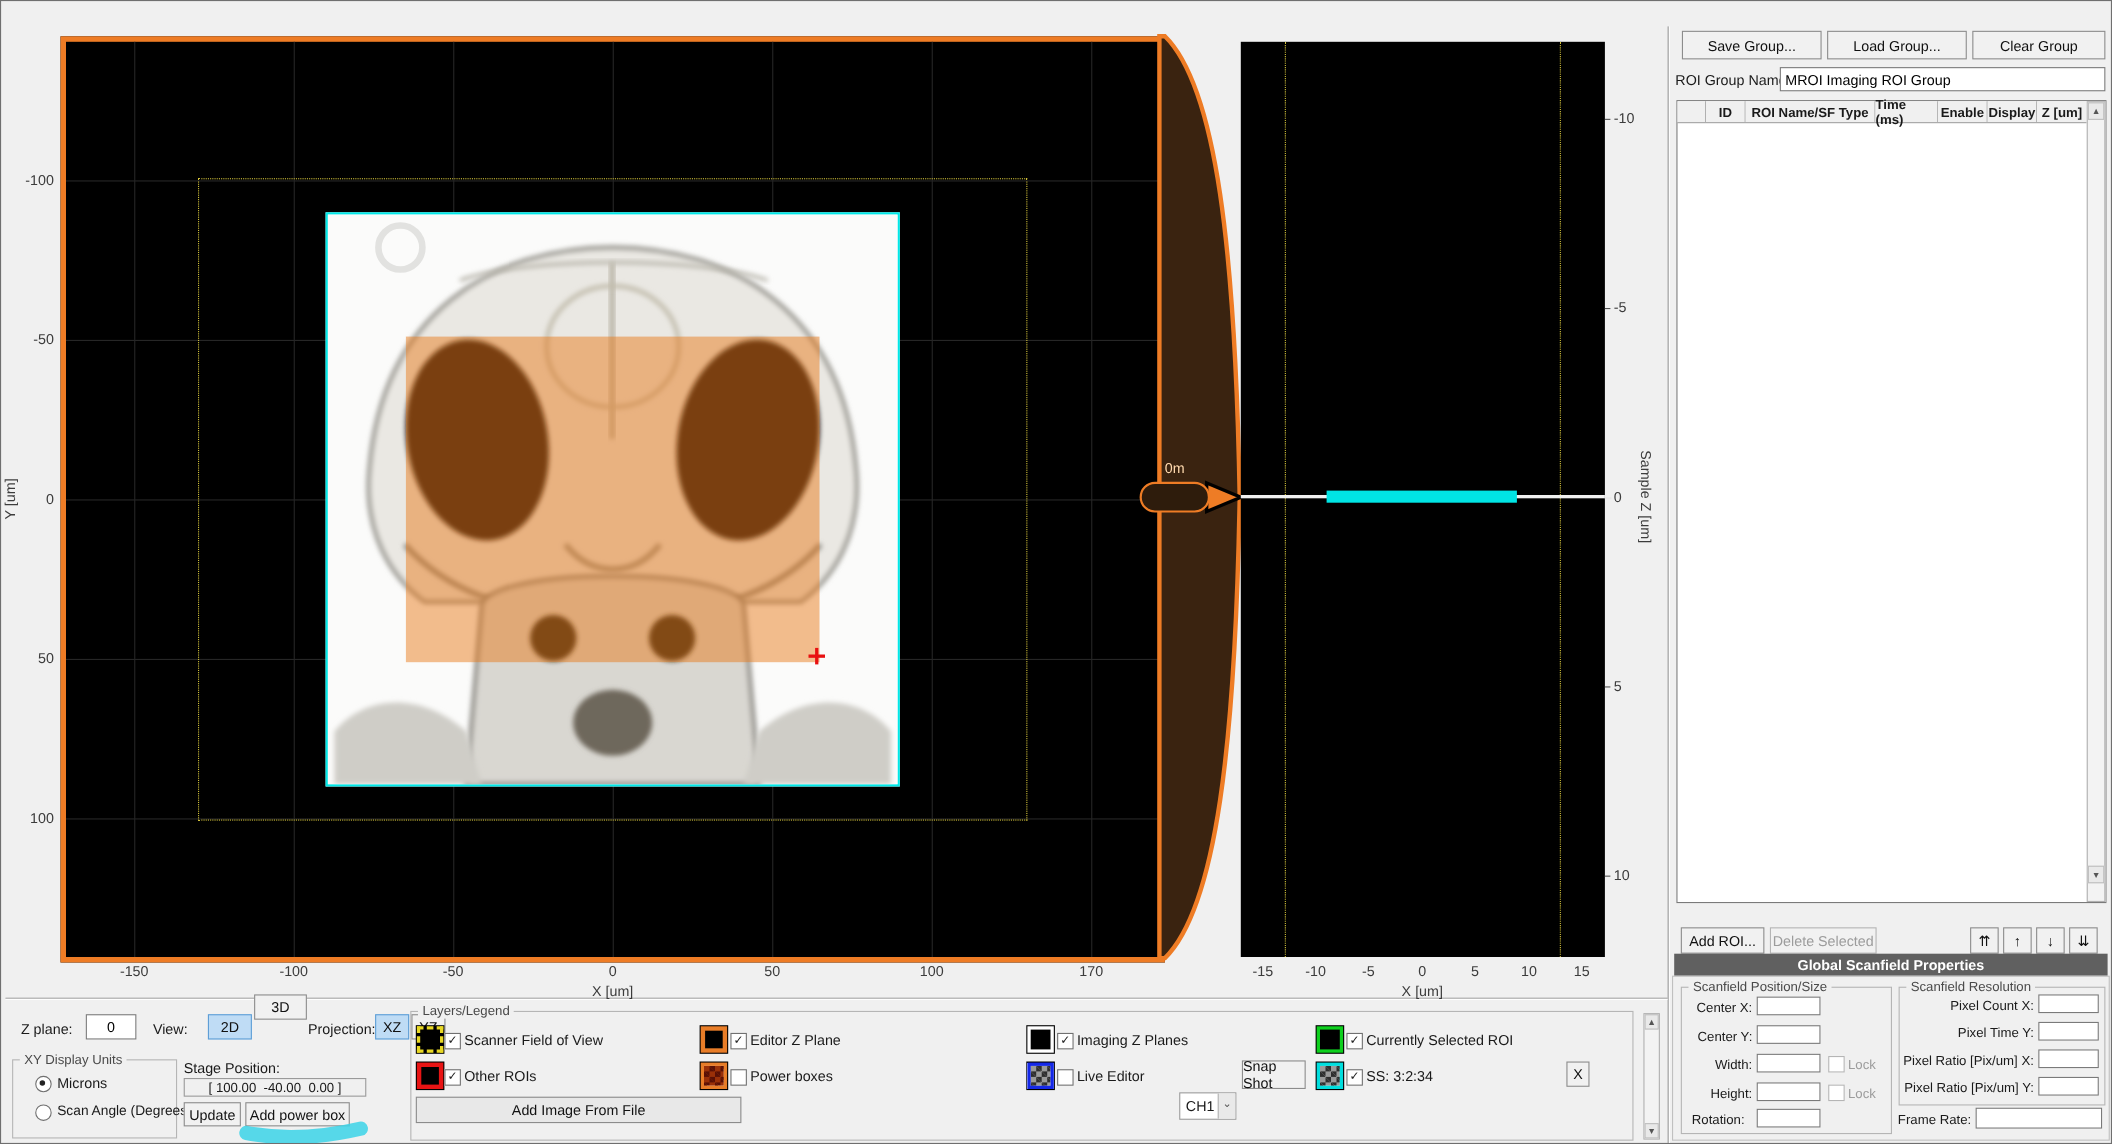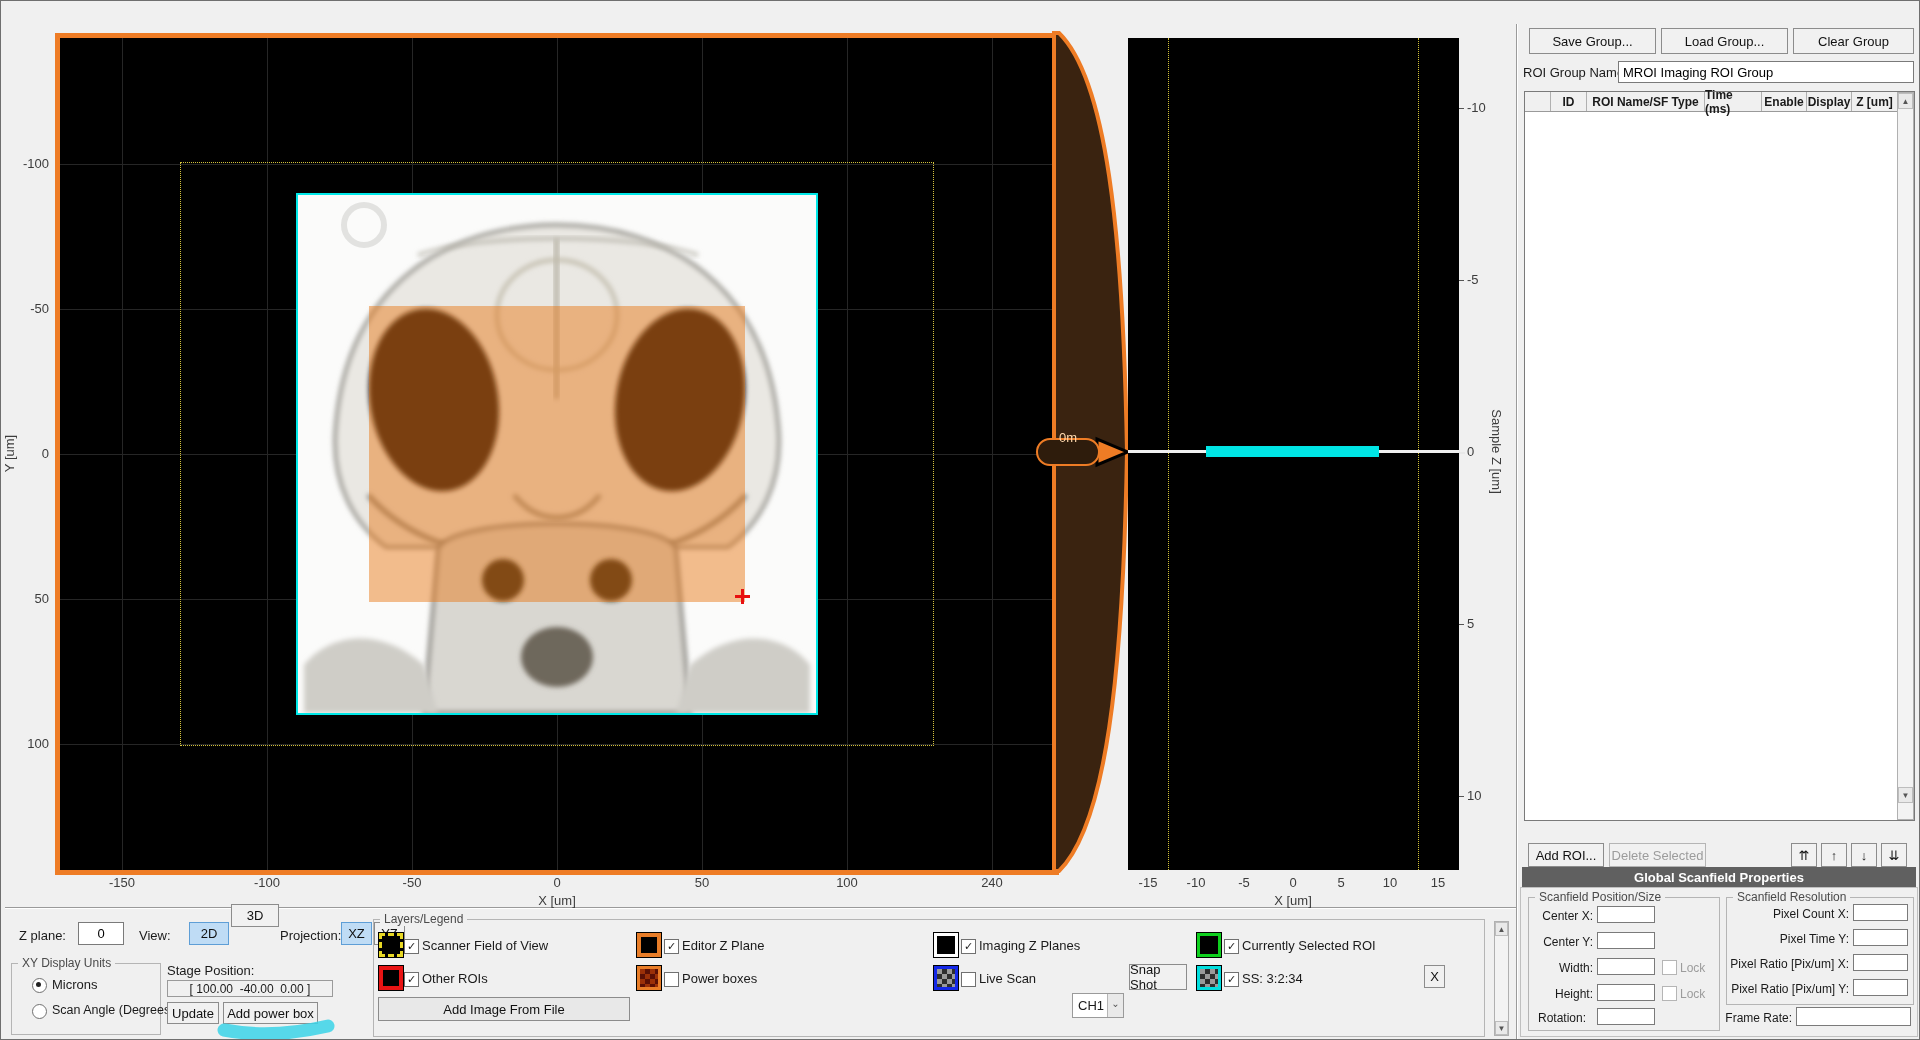--- a/index.html
+++ b/index.html
@@ -116,29 +116,29 @@
       </div>
     </div>
   </div>
 
   <div class="abs ticklabel" style="left:101px;top:874px;width:40px">-150</div>
   <div class="abs ticklabel" style="left:246px;top:874px;width:40px">-100</div>
   <div class="abs ticklabel" style="left:391px;top:874px;width:40px">-50</div>
   <div class="abs ticklabel" style="left:536px;top:874px;width:40px">0</div>
   <div class="abs ticklabel" style="left:681px;top:874px;width:40px">50</div>
   <div class="abs ticklabel" style="left:826px;top:874px;width:40px">100</div>
-  <div class="abs ticklabel" style="left:971px;top:874px;width:40px">240</div>
+  <div class="abs ticklabel" style="left:971px;top:874px;width:40px">170</div>
   <div class="abs axlabel" style="left:516px;top:892px;width:80px">X [um]</div>
 
   <svg class="abs" style="left:1030px;top:28px" width="100" height="850" viewBox="0 0 100 850">
     <path d="M 28 4 C 75 50 92 200 96 423 C 92 646 75 796 28 842 L 23 842 L 23 4 Z" fill="#3a2310" stroke="#ee7c25" stroke-width="4"></path>
     <polygon points="66,410 66,436 97,423" fill="#ee7c25" stroke="#000" stroke-width="3"></polygon>
     <rect x="6" y="410" width="62" height="26" rx="13" fill="#2e1c0c" stroke="#ee7c25" stroke-width="2"></rect>
   </svg>
-  <div class="abs" style="left:1036px;top:429px;width:62px;text-align:center;color:#ffd9ae;font-size:13px">0m</div>
+  <div class="abs" style="left:1036px;top:417px;width:62px;text-align:center;color:#ffd9ae;font-size:13px">0m</div>
 
   <div class="abs plotpanel" style="left:1127px;top:37px;width:331px;height:832px">
     <div style="position:relative;width:100%;height:100%">
       <div class="abs" style="left:40px;top:0;width:1px;height:832px;border-left:1px dotted #d3c23a"></div>
       <div class="abs" style="left:290px;top:0;width:1px;height:832px;border-left:1px dotted #d3c23a"></div>
       <div class="abs" style="left:0;top:412px;width:331px;height:3px;background:#f0f0f0"></div>
       <div class="abs" style="left:78px;top:408px;width:173px;height:11px;background:#00e5e5"></div>
     </div>
   </div>
 
@@ -293,37 +293,37 @@
 
   <div class="abs groupbox" style="left:372px;top:918px;width:1112px;height:118px">
     <span class="grouplabel">Layers/Legend</span>
 
     <span class="licon" style="left:5px;top:13px;background:#000;border:3px dashed #e8d825"></span>
     <span class="cb" style="left:30px;top:19px"><span>✓</span></span>
     <div class="lbl abs" style="left:48px;top:18px">Scanner Field of View</div>
     <span class="licon" style="left:5px;top:46px;background:#000;border:4px solid #e81414"></span>
     <span class="cb" style="left:30px;top:52px"><span>✓</span></span>
     <div class="lbl abs" style="left:48px;top:51px">Other ROIs</div>
-    <div class="abs wbtn" style="left:4px;top:77px;width:252px;height:24px;background:#e8e8e8">
+    <div class="abs wbtn" style="left:4px;top:77px;width:296px;height:24px;background:#e8e8e8">
         <span>Add Image From File</span>
       </div>
 
     <span class="licon" style="left:263px;top:13px;background:#000;border:4px solid #e87d28"></span>
     <span class="cb" style="left:290px;top:19px"><span>✓</span></span>
     <div class="lbl abs" style="left:308px;top:18px">Editor Z Plane</div>
     <span class="licon checker-red" style="left:263px;top:46px;border:3px solid #e87d28"></span>
     <span class="cb" style="left:290px;top:52px"></span>
     <div class="lbl abs" style="left:308px;top:51px">Power boxes</div>
 
     <span class="licon" style="left:560px;top:13px;background:#000;border:3px solid #fff"></span>
     <span class="cb" style="left:587px;top:19px"><span>✓</span></span>
     <div class="lbl abs" style="left:605px;top:18px">Imaging Z Planes</div>
     <span class="licon checker-gray" style="left:560px;top:46px;border:3px solid #1428e8"></span>
     <span class="cb" style="left:587px;top:52px"></span>
-    <div class="lbl abs" style="left:605px;top:51px">Live Scan</div>
+    <div class="lbl abs" style="left:605px;top:51px">Live Editor</div>
     <div class="abs fieldbox" style="left:698px;top:44px;width:52px;height:25px">
       <div class="lbl abs" style="left:5px;top:4px">CH1</div>
       <div class="abs" style="right:0;top:0;width:16px;height:23px;background:#e9e9e9;border-left:1px solid #b5b5b5;text-align:center;font-size:10px;line-height:20px;color:#555">⌄</div>
     </div>
     <div class="abs wbtn" style="left:755px;top:44px;width:58px;height:26px">
         <span>Snap Shot</span>
       </div>
 
     <span class="licon" style="left:823px;top:13px;background:#000;border:3px solid #0ed01e"></span>
     <span class="cb" style="left:850px;top:19px"><span>✓</span></span>

